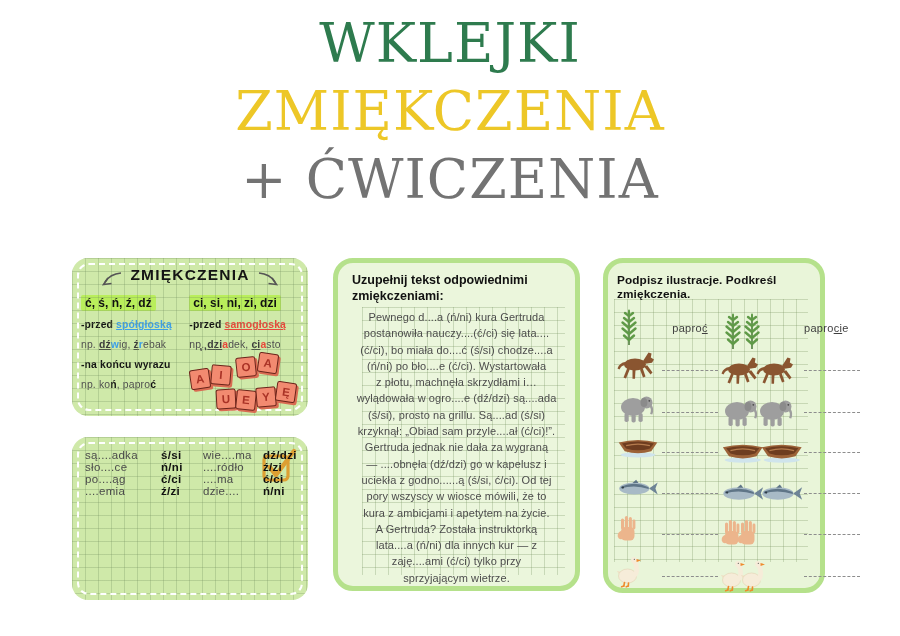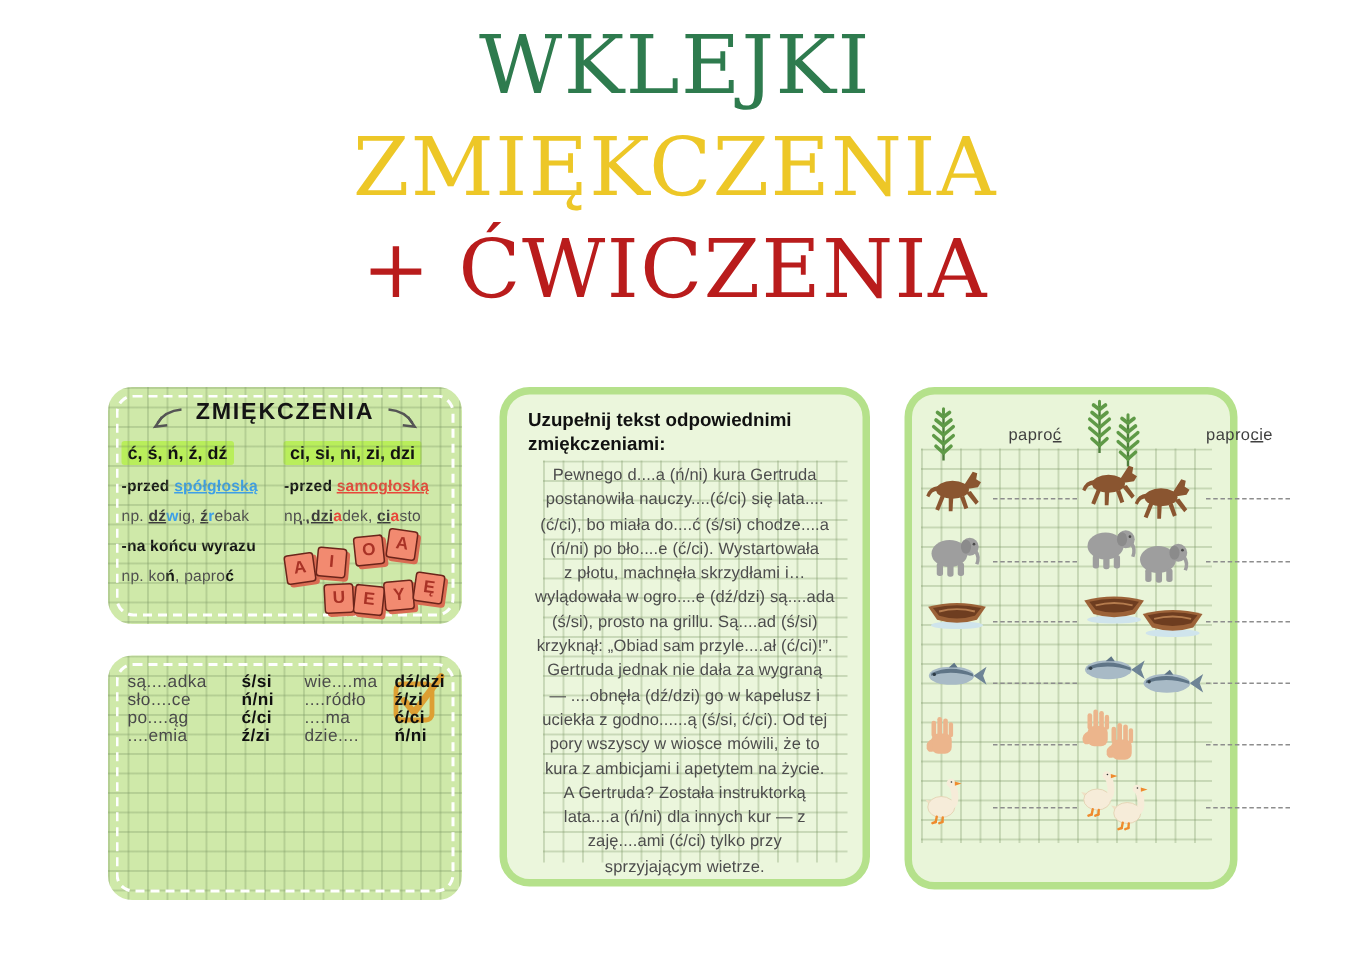--- a/index.html
+++ b/index.html
@@ -1,21 +1,21 @@
 <!DOCTYPE html>
 <html><head>
 <meta charset="utf-8">
 <style>
   html,body{margin:0;padding:0}
   body{width:900px;height:636px;background:#ffffff;font-family:"Liberation Sans",sans-serif;position:relative;overflow:hidden}
 
   
   .titles{position:absolute;top:10px;left:0;width:100%;text-align:center;
     font-family:"DejaVu Serif",serif;font-weight:400;font-size:54px;line-height:68px;letter-spacing:1px}
-  .t1{color:#2e7b4e}.t2{color:#edc727}.t3{color:#b91c1c}
+  .t1{color:#2e7b4e}.t2{color:#edc727}.t3{color:#737373}
 
   
   .panel{position:absolute;box-sizing:border-box}
   .gridpaper{position:absolute;pointer-events:none;
     background-image:linear-gradient(rgba(120,148,98,.30) 1px,transparent 1px),
                      linear-gradient(90deg,rgba(120,148,98,.30) 1px,transparent 1px);
     background-size:13px 13px}
 
   
   .panel-green{background:#cfe9a9;border-radius:16px;overflow:hidden}
@@ -55,21 +55,21 @@
 
   
   .pc-title{position:relative;font-weight:800;font-size:12.5px;color:#111;text-align:left;line-height:16px;margin:9px 14px 0}
   .pc-story{position:relative;text-align:center;font-size:11px;line-height:16.3px;color:#4c4c4c;
     white-space:pre-line;margin-top:5px;letter-spacing:.1px}
 
   
   .pd-title{position:relative;font-weight:800;font-size:11.8px;color:#111;margin:10px 6px 0 9px;letter-spacing:.1px}
   .pd-rows{position:relative;margin-top:3px;padding:0 6px}
   .pd-row{display:grid;grid-template-columns:46px 60px 84px 1fr;align-items:center;height:41px}
-  .pd-cell{display:flex;align-items:flex-start;justify-content:center}
+  .pd-cell{display:flex;align-items:flex-end;justify-content:center}
   .c-single{justify-content:flex-start;padding-left:2px}
   .c-multi{justify-content:flex-start}
   .c-multi svg:nth-child(2){margin-left:-7px;margin-top:9px}
   .pd-label{font-size:11px;color:#3f3f3f;letter-spacing:.3px}
   .lu{text-decoration:underline}
   .write-line{border-bottom:1.5px dashed #8d8d8d;width:56px;height:10px;margin:0 auto}
 </style>
 </head>
 <body>
 
@@ -164,20 +164,21 @@
 pory wszyscy w wiosce mówili, że to
 kura z ambicjami i apetytem na życie.
 A Gertruda? Została instruktorką
 lata....a (ń/ni) dla innych kur — z
 zaję....ami (ć/ci) tylko przy
 sprzyjającym wietrze.</div>
 </div>
 
 <div class="panel panelD">
   <div class="gridpaper" style="left:6px;right:12px;top:36px;height:263px"></div>
+  <div class="pd-title">Podpisz ilustracje. Podkreśl zmiękczenia.</div>
   <div class="pd-rows">
       <div class="pd-row">
         <div class="pd-cell c-single">
           <svg width="26" height="38" viewBox="0 0 26 38">
     <path d="M13 36 C13 26 13 14 13 4" stroke="#4e7e3c" stroke-width="1.6" fill="none"></path>
     <g stroke="#5f9a47" stroke-width="2.4" stroke-linecap="round">
       <path d="M13 7 L9 4"></path>
               <path d="M13 7 L17 4"></path>
       <path d="M13 13 L8 9"></path>
               <path d="M13 13 L18 9"></path>

